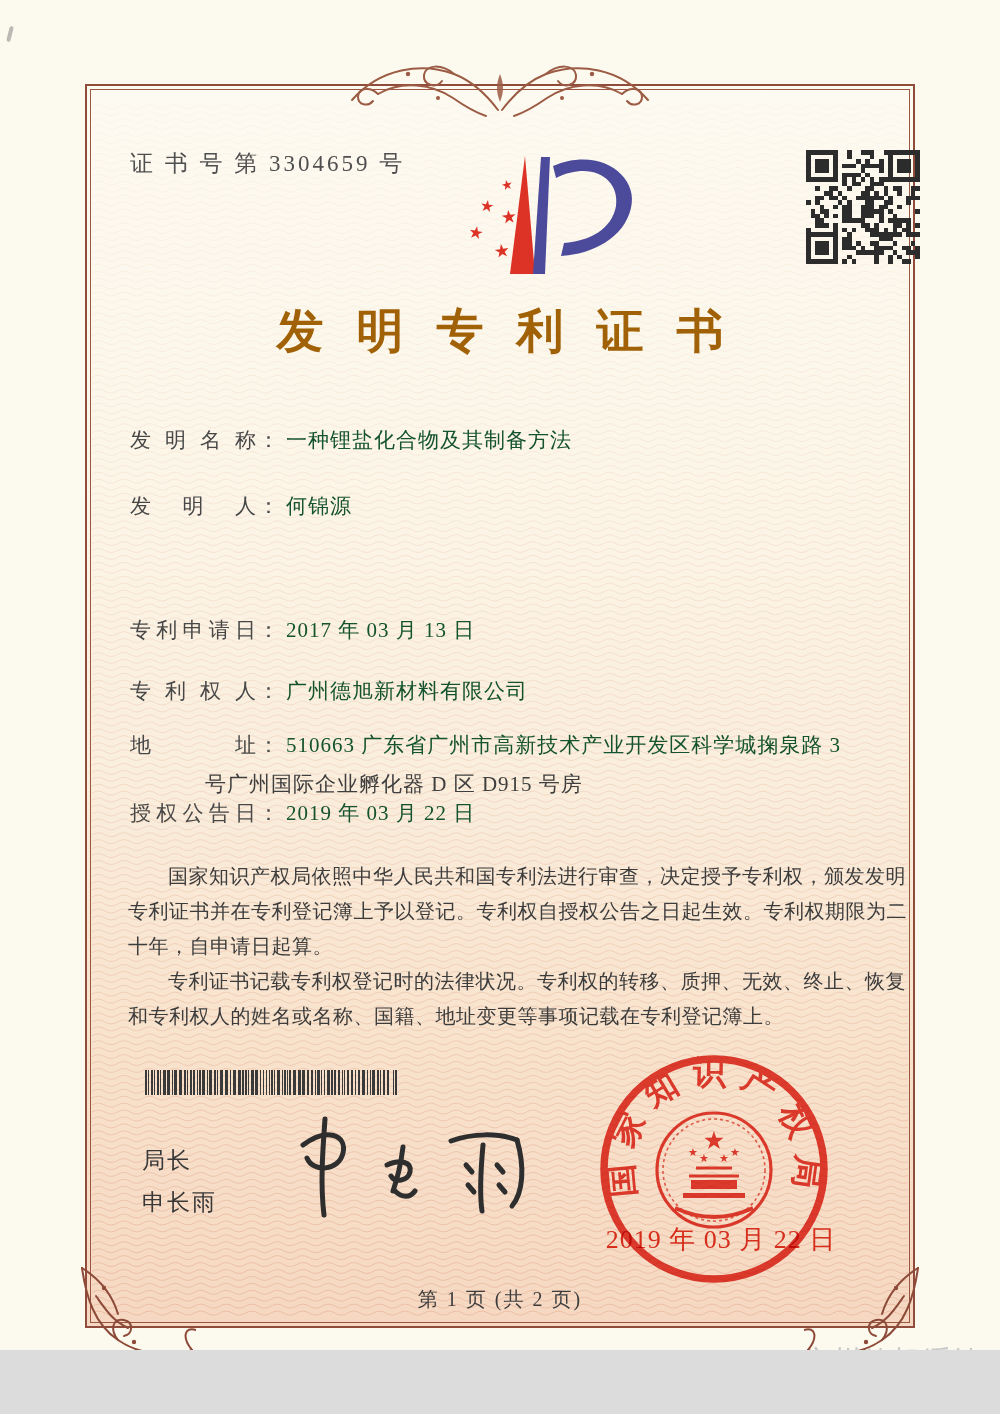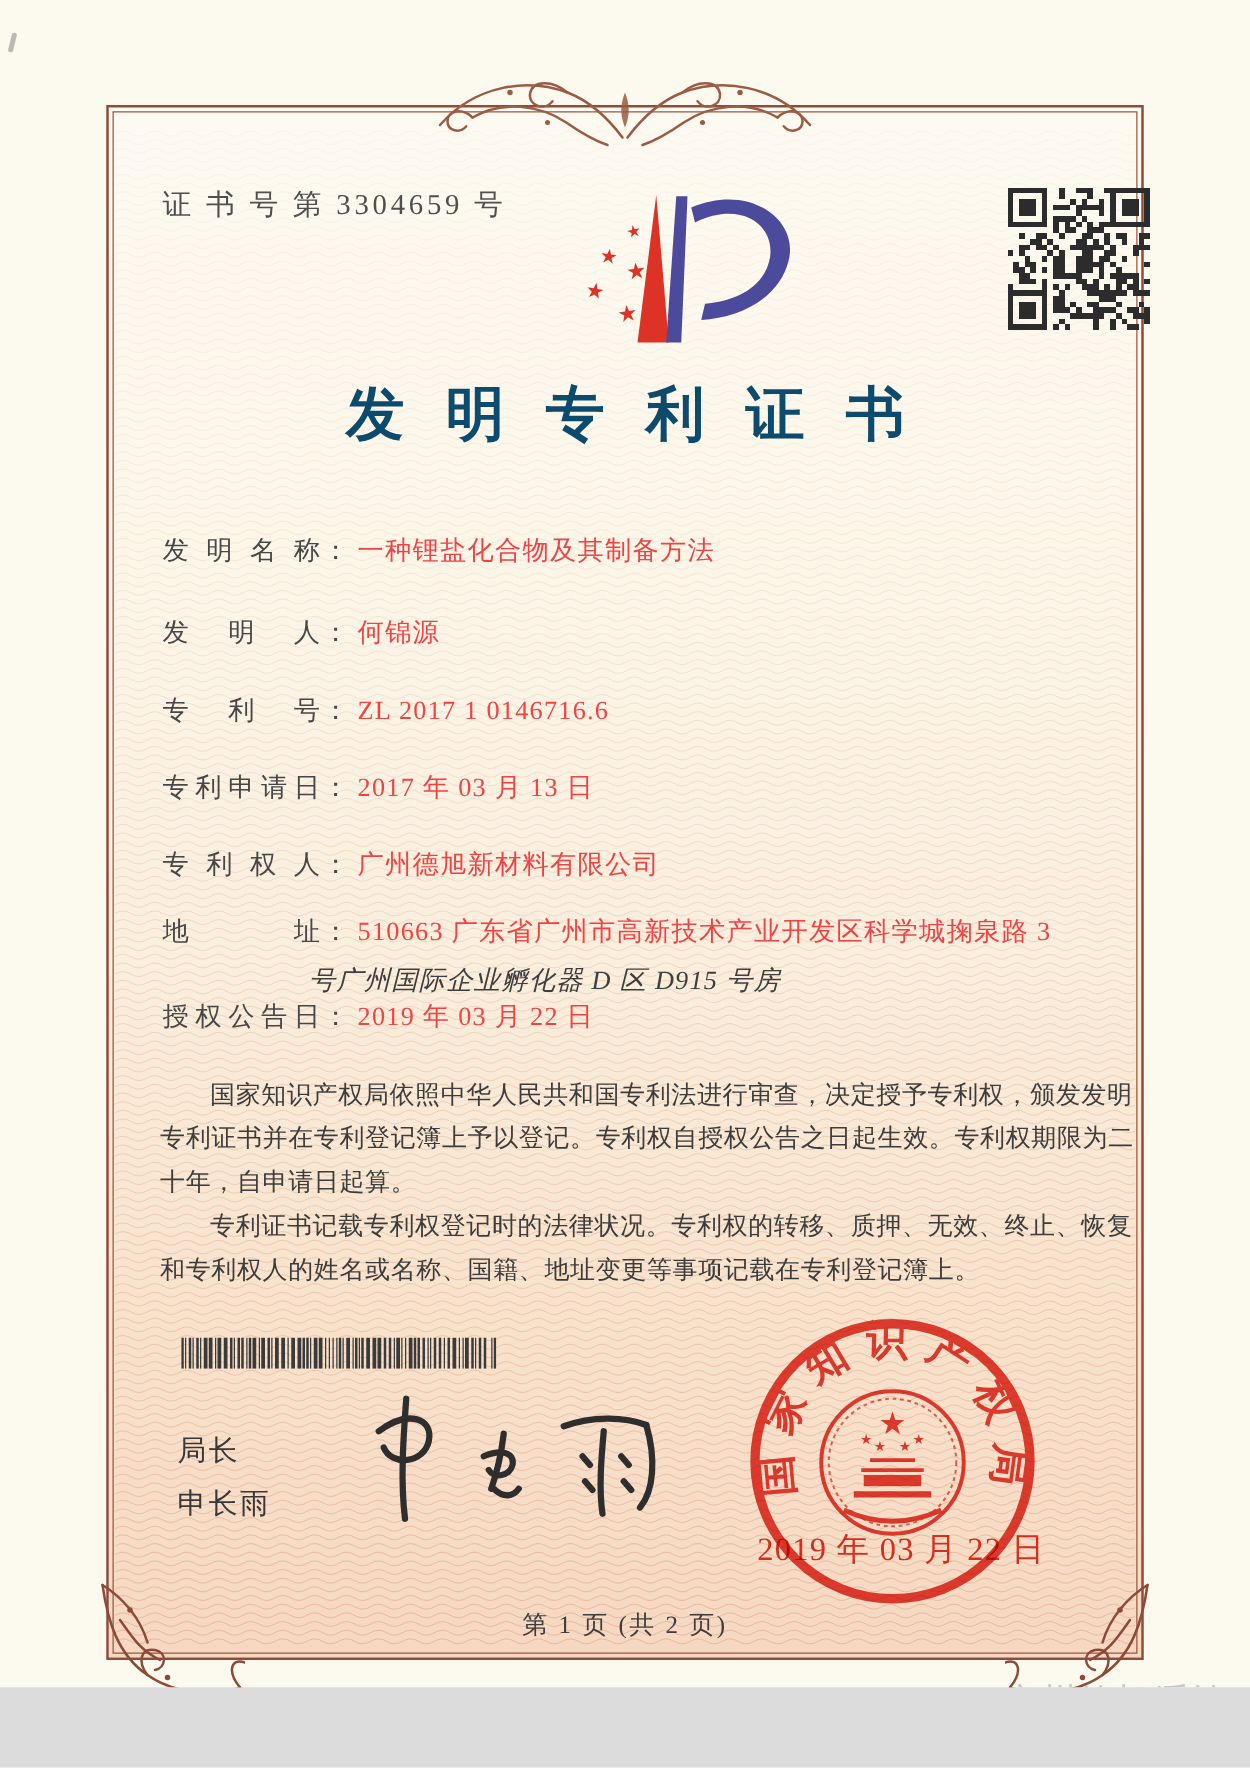--- a/index.html
+++ b/index.html
@@ -17,28 +17,28 @@
   .smudge { position:absolute; left:8px; top:26px; width:4px; height:16px; background:#6a6a6a;
             opacity:.45; transform:rotate(14deg); border-radius:2px; }
 
   .cert-number { position:absolute; left:130px; top:148px; font-size:23px; color:#4f4f4f;
                  letter-spacing:3px; }
 
   .logo { position:absolute; left:425px; top:144px; }
   .qr { position:absolute; left:806px; top:150px; width:114px; height:114px; }
 
   .title { position:absolute; left:0; right:0; top:300px; text-align:center;
-           font-size:47px; font-weight:600; color:#0c4a6e; letter-spacing:33px; text-indent:33px; }
+           font-size:47px; font-weight:600; color:#a16207; letter-spacing:33px; text-indent:33px; }
 
   .field-row { position:absolute; left:130px; width:782px; font-size:21px; color:#3e3e3e; }
   .flabel { display:inline-block; width:126px; text-align:justify; text-align-last:justify;
             vertical-align:top; color:#474747; }
   .colon { margin:0 7px 0 2px; color:#474747; }
-  .fvalue { color:#ef4444; letter-spacing:1px;font-family:Liberation Serif, serif; }
-  .value-line2 { margin-left:117px; margin-top:11px; letter-spacing:1px;font-style:italic; }
+  .fvalue { color:#14532d; letter-spacing:1px;font-family:Liberation Serif, serif; }
+  .value-line2 { margin-left:75px; margin-top:11px; letter-spacing:1px; }
   .pair2 { position:absolute; left:384px; top:0; }
   .pair2 .flabel { width:124px; }
 
   .paragraphs { position:absolute; left:128px; top:835px; width:784px;
                 font-size:20px; line-height:35px; color:#3c3c3c;margin-top:24px; }
   .paragraphs p { text-indent:2em; letter-spacing:0.5px; }
 
   .barcode { position:absolute; left:145px; top:1070px; }
 
   .director { position:absolute; left:142px; top:1139px; font-size:23px; color:#383838;
@@ -301,23 +301,20 @@
     </svg>
 
   <div class="title">发明专利证书</div>
 
   <div class="field-row" style="top:426px">
     <span class="flabel">发明名称</span><span class="colon">：</span><span class="fvalue">一种锂盐化合物及其制备方法</span>
   </div>
   <div class="field-row" style="top:492px">
     <span class="flabel">发明人</span><span class="colon">：</span><span class="fvalue">何锦源</span>
   </div>
-  <div class="field-row" style="top:554px">
-    <span class="flabel">专利号</span><span class="colon">：</span><span class="fvalue">ZL 2017 1 0146716.6</span>
-  </div>
   <div class="field-row" style="top:616px">
     <span class="flabel">专利申请日</span><span class="colon">：</span><span class="fvalue">2017 年 03 月 13 日</span>
   </div>
   <div class="field-row" style="top:677px">
     <span class="flabel">专利权人</span><span class="colon">：</span><span class="fvalue">广州德旭新材料有限公司</span>
   </div>
   <div class="field-row" style="top:731px">
     <span class="flabel">地址</span><span class="colon">：</span><span class="fvalue">510663 广东省广州市高新技术产业开发区科学城掬泉路 3</span>
     <div class="value-line2">号广州国际企业孵化器 D 区 D915 号房</div>
   </div>

